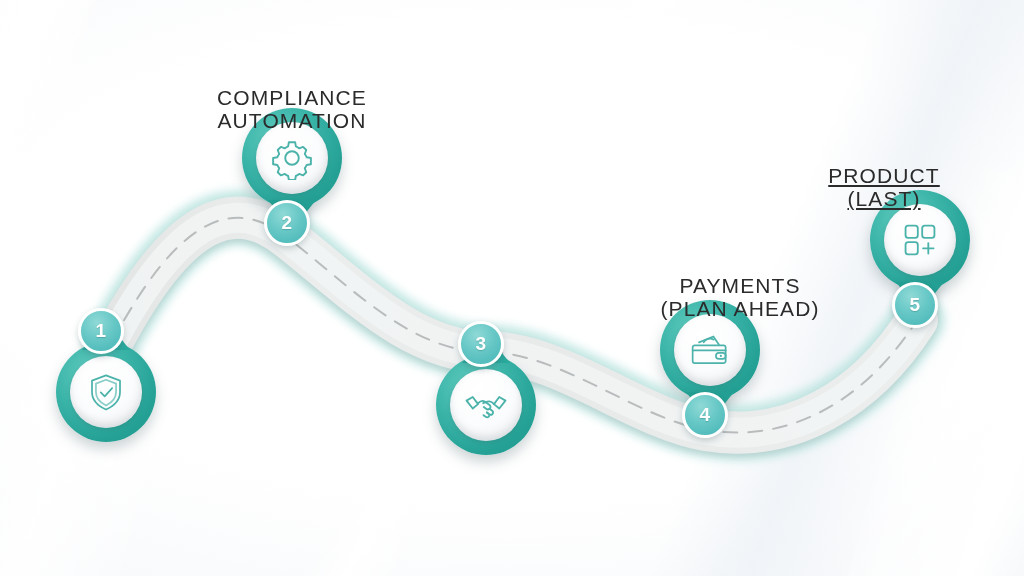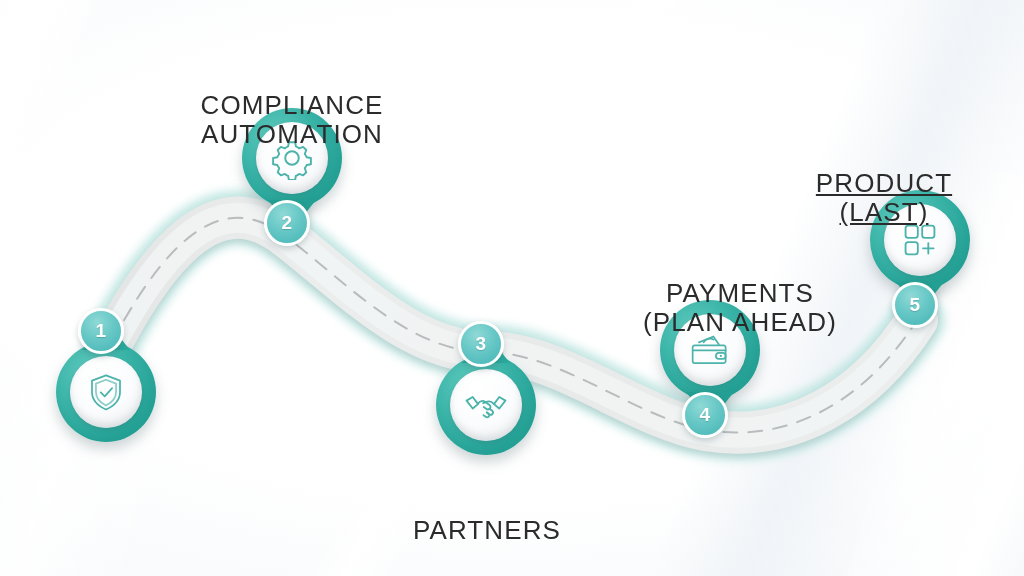--- a/index.html
+++ b/index.html
@@ -134,21 +134,21 @@
     letter-spacing: 0.5px;
     text-shadow: 0 1px 1px rgba(40,110,110,0.35);
     z-index: 4;
   }
   .badge.above { top: -4px; }
   .badge.below { bottom: -6px; }
 
   .caption {
     position: absolute;
     color: #2b2b2b;
-    font-size: 26px;
+    font-size: 21px;
     font-weight: 500;
     letter-spacing: 1.1px;
     line-height: 1.12;
     white-space: pre-line;
     text-align: center;
   }
 </style>
 </head>
 <body>
 
@@ -228,23 +228,20 @@
           <path d="M30 30.3 L33 32.6 C34.3 33.6 34.3 35.4 33.1 36.4 C32 37.3 30.6 37.2 29.5 36.4 L27 34.4"></path>
           <path d="M27 34.4 L28.8 35.8 C30 36.7 30 38.4 28.9 39.3 C27.9 40.1 26.6 40.1 25.6 39.3 L23.2 37.5"></path>
           <path d="M35 25 C33 22.6 30.3 21.3 27.6 22.2 L22.8 24"></path>
         </svg>
       </div>
     </div>
     <div class="badge above">
       <span>3</span>
     </div>
   </div>
-  <div class="caption" style="left:382px; top:487px; width:210px;">
-    <span>PARTNERS</span>
-  </div>
 
   <div class="marker" style="left:656px; top:300px;">
     <div class="pin down">
       <div class="pin-inner">
         <svg width="44" height="44" viewBox="0 0 52 52" fill="none" stroke="#4cb3ab" stroke-width="2" stroke-linecap="round" stroke-linejoin="round">
           <path d="M13 17 L30 10 L36.5 19.5"></path>
           <path d="M18.5 17 C21 12.5 26.5 11.5 30.5 13.8"></path>
           <path d="M8 20.5 h34 a2.5 2.5 0 0 1 2.5 2.5 v16 a2.5 2.5 0 0 1 -2.5 2.5 h-34 a2.5 2.5 0 0 1 -2.5 -2.5 v-16 a2.5 2.5 0 0 1 2.5 -2.5 Z"></path>
           <path d="M5.5 26.5 h39"></path>
           <rect x="33" y="29.5" width="11.5" height="7" rx="3.5"></rect>

